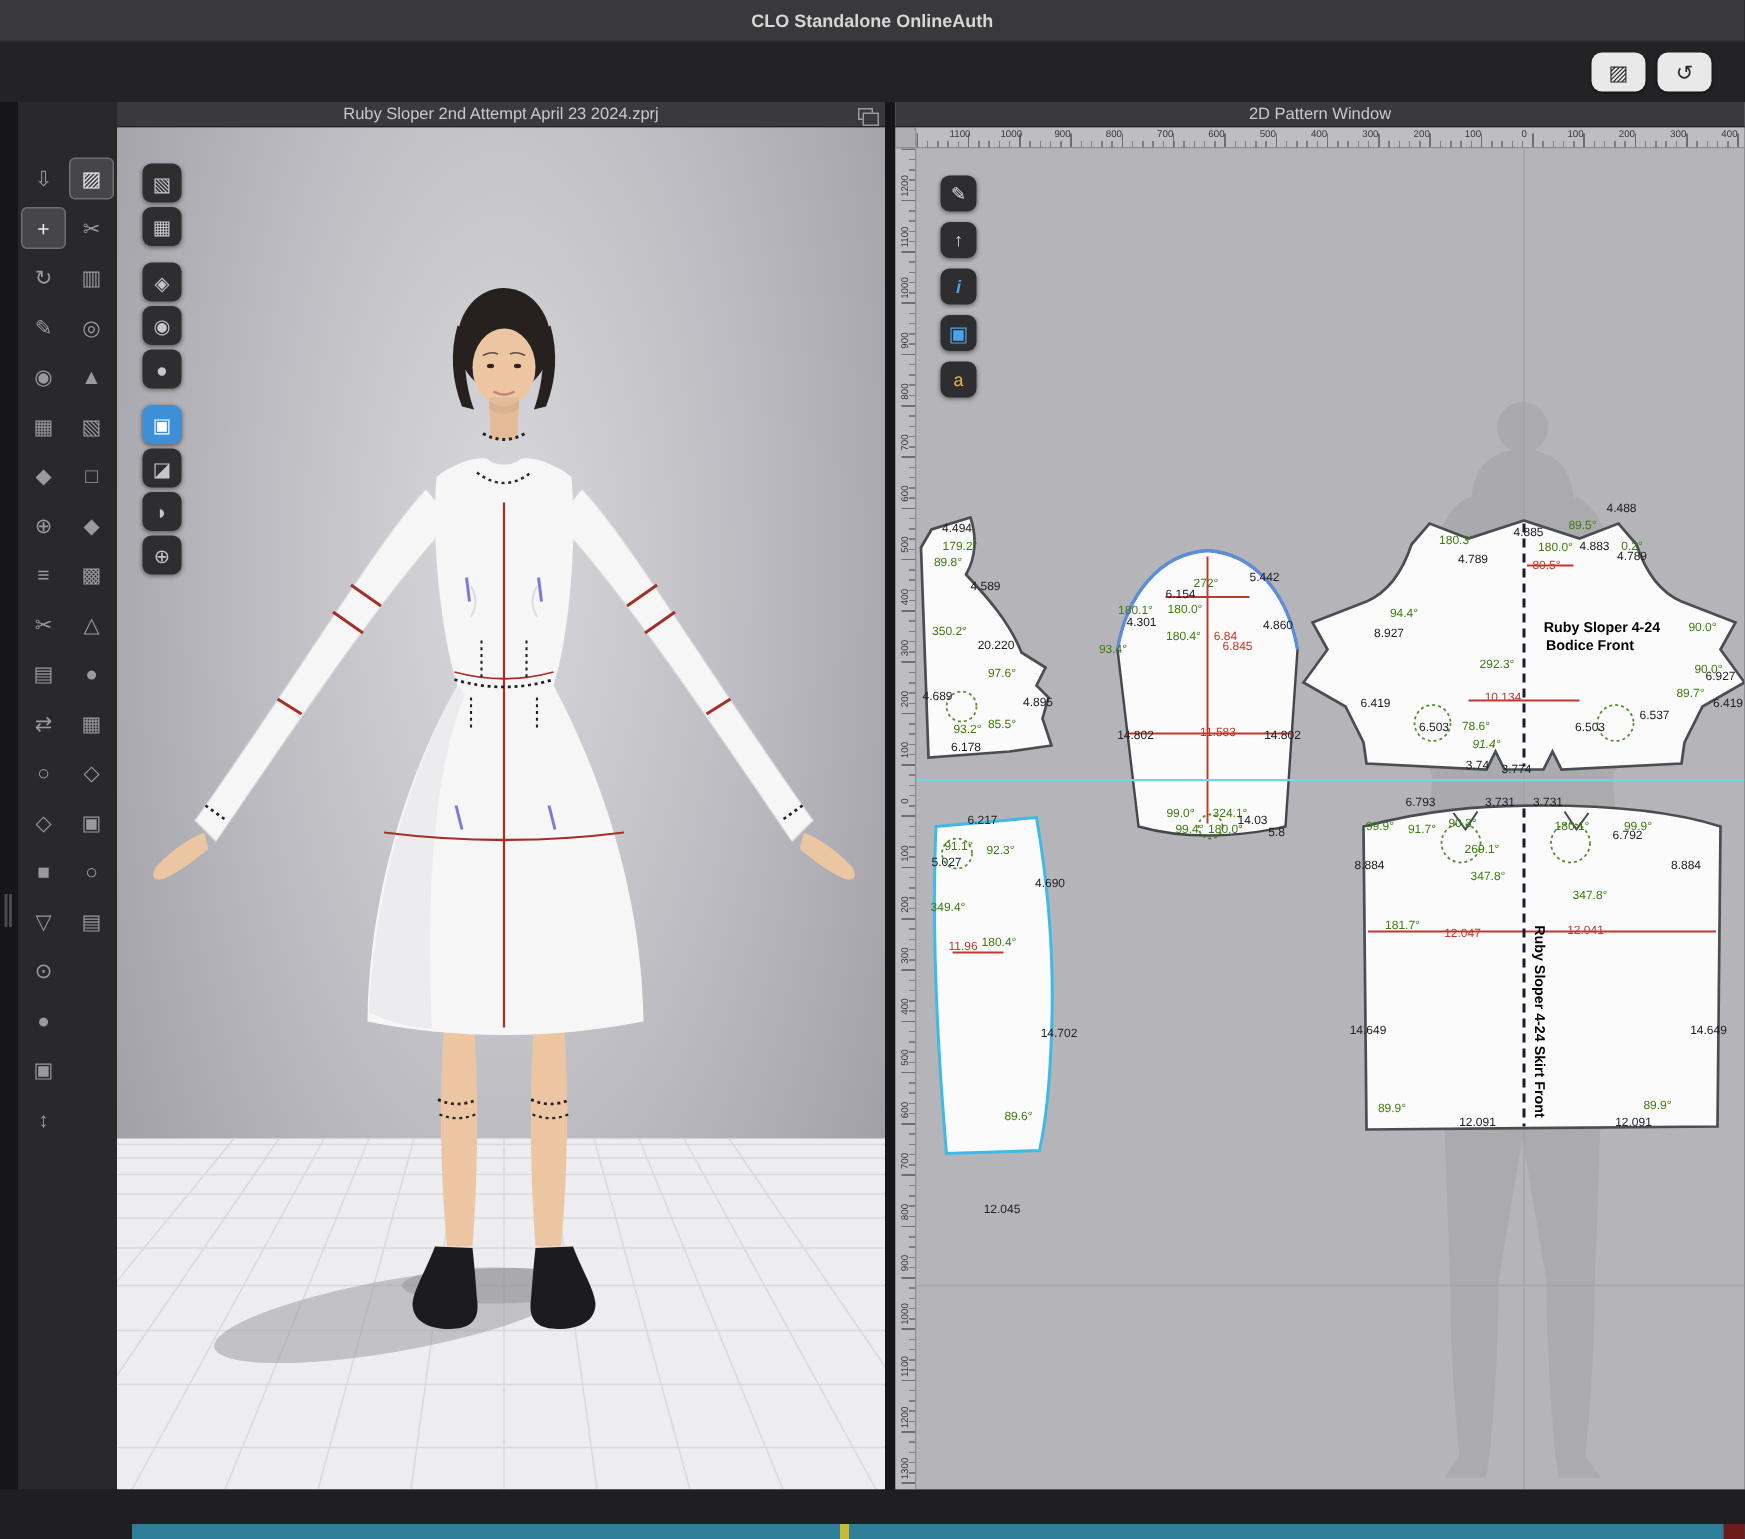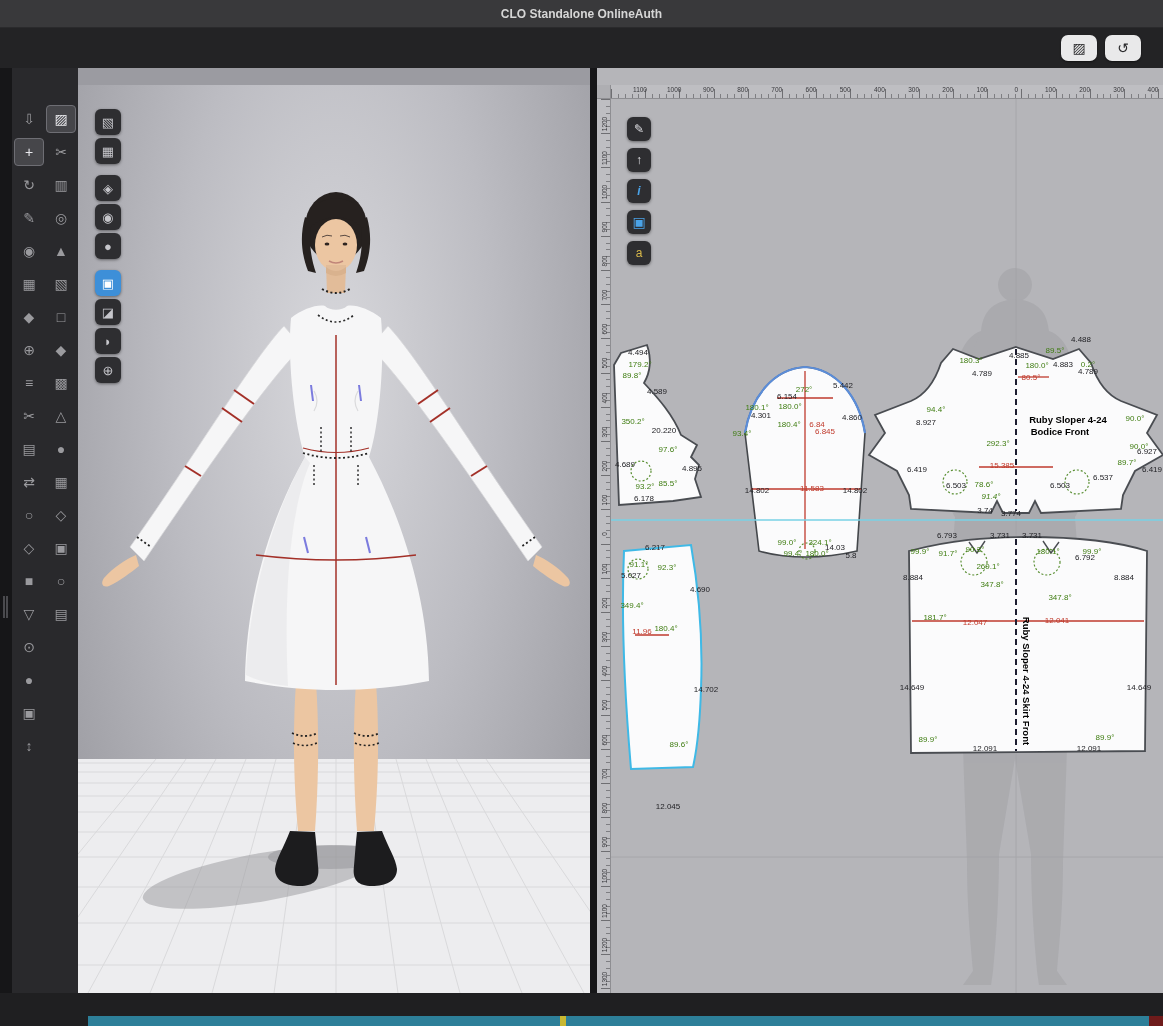--- a/index.html
+++ b/index.html
@@ -147,20 +147,24 @@
         <div class="tbtn">●</div>
         <div class="tbtn">▦</div>
         <div class="tbtn">◇</div>
         <div class="tbtn">▣</div>
         <div class="tbtn">○</div>
         <div class="tbtn">▤</div>
       </div>
   </div>
 
   <div id="viewport">
+    <div class="panel-header">
+      <span>Ruby Sloper 2nd Attempt April 23 2024.zprj</span>
+      <span class="float-icon"></span>
+    </div>
     <div id="vp-body">
       <svg width="512" height="908" viewBox="0 0 512 908">
 
         <g>
           <rect x="0" y="674" width="512" height="234" fill="#ededef"></rect>
           <g stroke="#d9d9db" stroke-width="1">
             <line x1="0" y1="678" x2="512" y2="678"></line>
               <line x1="0" y1="687" x2="512" y2="687"></line>
             <line x1="0" y1="698" x2="512" y2="698"></line>
               <line x1="0" y1="711" x2="512" y2="711"></line>
@@ -272,20 +276,23 @@
             <div class="pbtn">◗</div>
             <div class="pbtn">⊕</div>
           </div>
         </div>
     </div>
   </div>
 
   <div id="vgap"></div>
 
   <div id="pattern">
+    <div class="panel-header">
+      <span>2D Pattern Window</span>
+    </div>
     <div id="ruler-corner"></div>
     <div id="ruler-top">
         <span class="rnum" style="left: 29px;">1100</span>
         <span class="rnum" style="left: 63.2px;">1000</span>
         <span class="rnum" style="left: 97.4px;">900</span>
         <span class="rnum" style="left: 131.6px;">800</span>
         <span class="rnum" style="left: 165.8px;">700</span>
         <span class="rnum" style="left: 200px;">600</span>
         <span class="rnum" style="left: 234.2px;">500</span>
         <span class="rnum" style="left: 268.4px;">400</span>
@@ -421,21 +428,21 @@
           <span class="plbl g" style="left: 426px; top: 266px;">180.0°</span>
           <span class="plbl k" style="left: 452px; top: 265px;">4.883</span>
           <span class="plbl g" style="left: 477px; top: 265px;">0.2°</span>
           <span class="plbl k" style="left: 371px; top: 274px;">4.789</span>
           <span class="plbl k" style="left: 477px; top: 272px;">4.789</span>
           <span class="plbl r" style="left: 420px; top: 278px;">80.5°</span>
           <span class="plbl g" style="left: 325px; top: 310px;">94.4°</span>
           <span class="plbl k" style="left: 315px; top: 323px;">8.927</span>
           <span class="plbl g" style="left: 524px; top: 319px;">90.0°</span>
           <span class="plbl g" style="left: 387px; top: 344px;">292.3°</span>
-          <span class="plbl r" style="left: 391px; top: 366px;">15.385</span>
+          <span class="plbl r" style="left: 391px; top: 366px;">10.134</span>
           <span class="plbl b" style="left: 457px; top: 320px;">Ruby Sloper 4-24</span>
           <span class="plbl b" style="left: 449px; top: 332px;">Bodice Front</span>
           <span class="plbl k" style="left: 536px; top: 352px;">6.927</span>
           <span class="plbl g" style="left: 528px; top: 347px;">90.0°</span>
           <span class="plbl g" style="left: 516px; top: 363px;">89.7°</span>
           <span class="plbl k" style="left: 492px; top: 378px;">6.537</span>
           <span class="plbl k" style="left: 541px; top: 370px;">6.419</span>
           <span class="plbl k" style="left: 306px; top: 370px;">6.419</span>
           <span class="plbl k" style="left: 345px; top: 386px;">6.503</span>
           <span class="plbl g" style="left: 373px; top: 385px;">78.6°</span>

